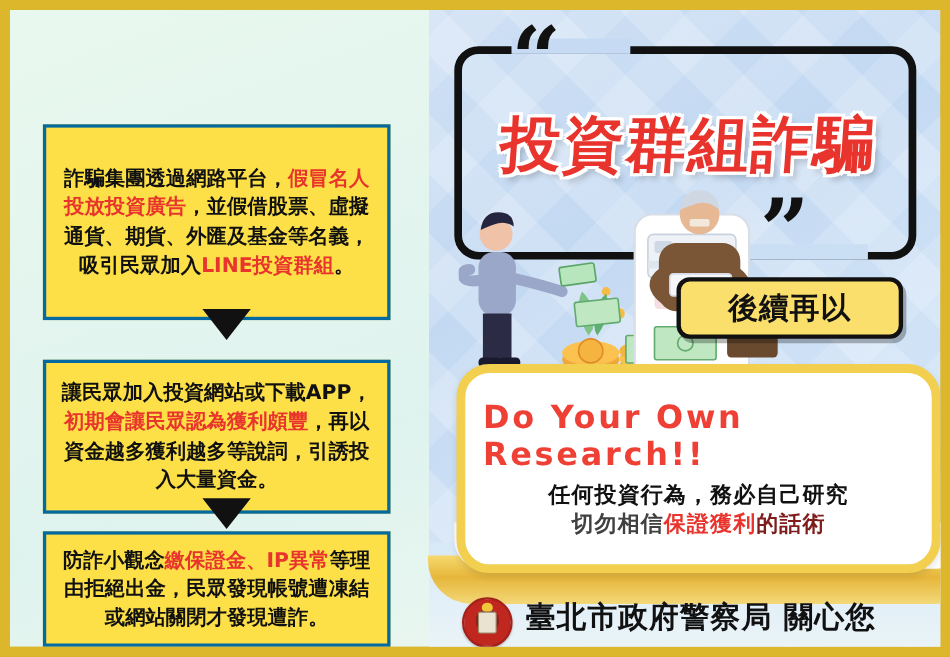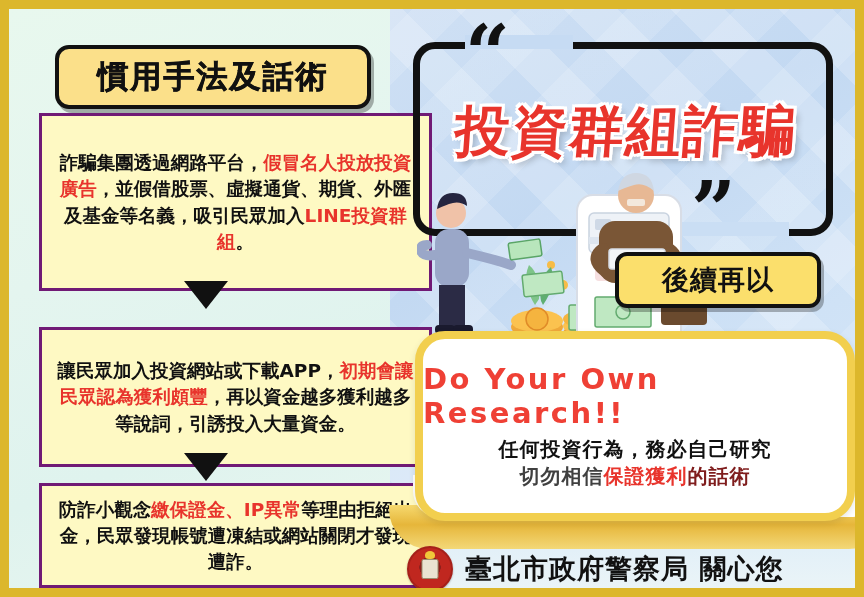--- a/index.html
+++ b/index.html
@@ -44,22 +44,22 @@
     display:flex;align-items:center;justify-content:center;
     box-shadow:3px 4px 0 rgba(0,0,0,.30);
   }
   .head-badge span{
     font-size:31px;font-weight:bold;color:#111;letter-spacing:2px;
     font-family:"DejaVu Sans","Liberation Sans",sans-serif;
     -webkit-text-stroke:0.6px #111;
   }
 
   .step-box{
-    position:absolute;left:30px;width:393px;
-    background:#fef9c3;border:3px solid #701a75;
+    position:absolute;left:30px;width:316px;
+    background:#fde047;border:3px solid #0369a1;
     box-sizing:border-box;
     padding:8px 10px 7px 10px;
     display:flex;align-items:center;justify-content:center;
   }
   .step-box p{
     margin:0;text-align:center;color:#111;
     font-size:18.5px;line-height:1.42;font-weight:bold;
     font-family:"DejaVu Sans","Liberation Sans",sans-serif;
     letter-spacing:0px;
   }
@@ -134,41 +134,42 @@
     background:#fff;border:8px solid #f2cf4e;border-radius:30px;
     box-sizing:border-box;
     display:flex;flex-direction:column;align-items:center;justify-content:center;
     z-index:6;
     box-shadow:0 3px 7px rgba(0,0,0,.10);
   }
   .advice-en{
     color:#ef4035;font-size:29px;font-weight:bold;letter-spacing:2.5px;
     font-family:"DejaVu Sans","Liberation Sans",sans-serif;
     margin-bottom:6px;
+    margin-left:16px;
   }
   .advice-zh{
     color:#111;font-size:20px;font-weight:bold;letter-spacing:1px;
     line-height:1.35;text-align:center;
     font-family:"DejaVu Sans","Liberation Sans",sans-serif;
   }
 
   .gold-sweep{
     position:absolute;left:-14px;top:496px;width:500px;height:44px;
     background:linear-gradient(180deg,#f6d96f 0%,#e6b63a 45%,#f3d878 100%);
     border-radius:0 0 40px 40px;
     z-index:3;
   }
   .gold-sweep:after{
     content:"";position:absolute;left:24px;top:-30px;right:12px;height:42px;
     background:#fff;border-radius:0 0 26px 26px;
   }
 
   .footer{
-    position:absolute;left:4px;top:534px;width:440px;height:52px;
-    display:flex;align-items:center;z-index:8;
+    position:absolute;left:17px;top:534px;width:440px;height:52px;
+    display:flex;align-items:flex-start;z-index:8;
   }
   .emblem{
     width:42px;height:42px;border-radius:50%;
     background:radial-gradient(circle at 50% 46%, #f3ece0 0 24%, #8d1f1c 25% 34%, #c0271f 35% 72%, #8d1a16 73% 100%);
     border:2px solid #a5201a;
     position:relative;flex:0 0 42px;
     box-shadow:0 1px 2px rgba(0,0,0,.3);
   }
   .emblem:before{
     content:"";position:absolute;left:50%;top:26%;transform:translateX(-50%);
@@ -191,23 +192,20 @@
 <body>
 
 <div id="poster">
 
   <div class="bg-left"></div>
   <div class="bg-right"></div>
   <div class="bg-right-bottom"></div>
 
   <div class="left-col">
 
-    <div class="head-badge">
-      <span>慣用手法及話術</span>
-    </div>
 
     <div class="step-box" id="box1">
       <p><span style="color: rgb(17, 17, 17);">詐騙集團透過網路平台，</span><span style="color: rgb(232, 52, 44);">假冒名人投放投資廣告</span><span style="color: rgb(17, 17, 17);">，並假借股票、虛擬通貨、期貨、外匯及基金等名義，吸引民眾加入</span><span style="color: rgb(232, 52, 44);">LINE投資群組</span><span style="color: rgb(17, 17, 17);">。</span></p>
     </div>
 
     <div class="arrow" id="arrow1"></div>
 
     <div class="step-box" id="box2">
       <p><span style="color: rgb(17, 17, 17);">讓民眾加入投資網站或下載APP，</span><span style="color: rgb(232, 52, 44);">初期會讓民眾認為獲利頗豐</span><span style="color: rgb(17, 17, 17);">，再以資金越多獲利越多等說詞，引誘投入大量資金。</span></p>
     </div>

